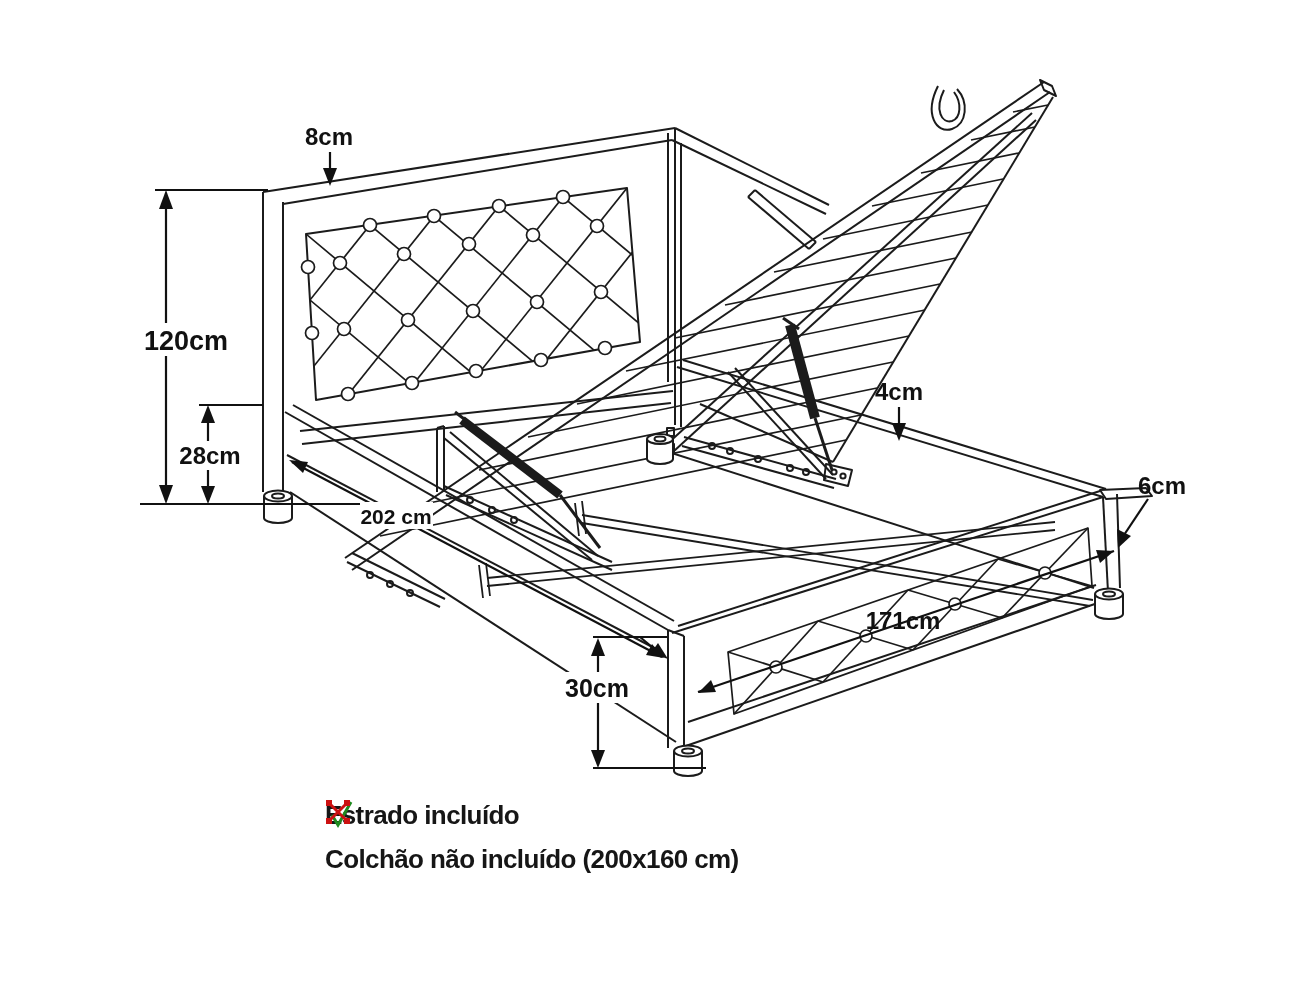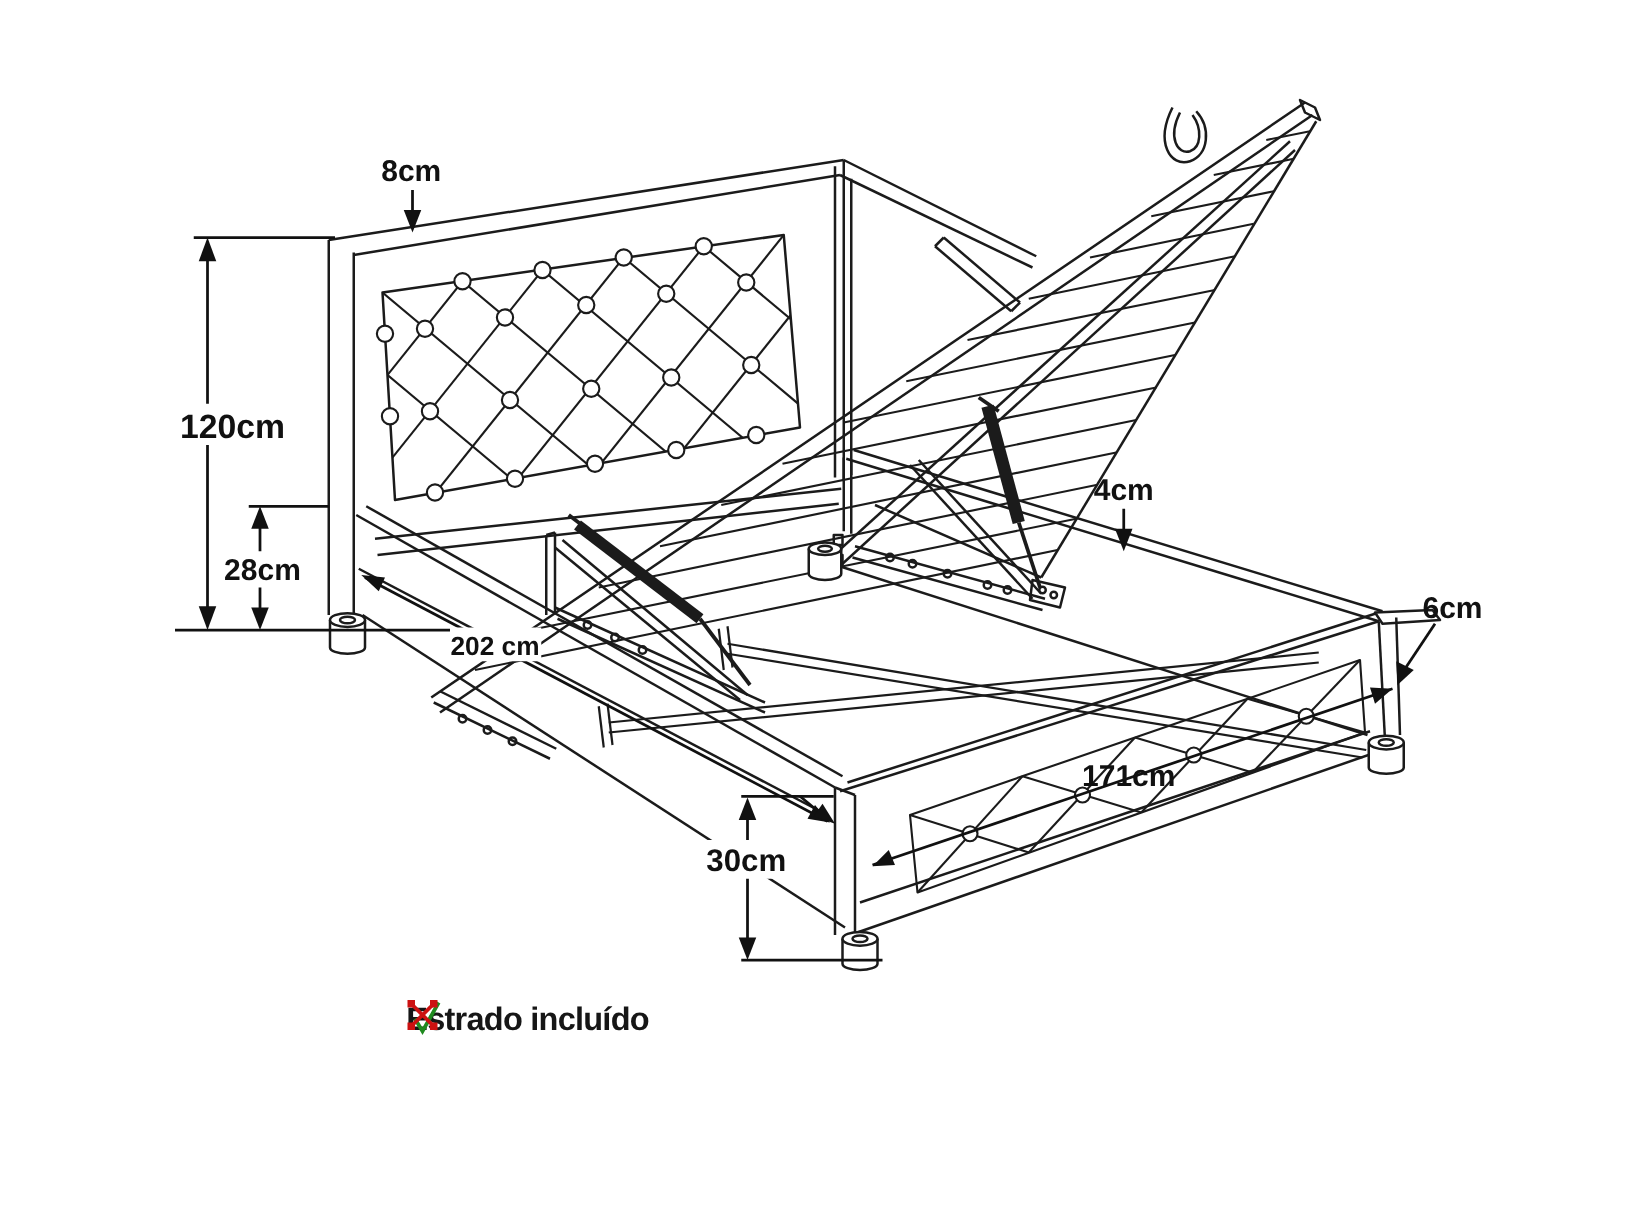--- a/index.html
+++ b/index.html
@@ -320,15 +320,16 @@
   </div>
   <div class="note-row">
     <svg width="26" height="26" viewBox="0 0 26 26">
       <line x1="4" y1="4" x2="22" y2="22" stroke="#cc1111" stroke-width="3"></line>
       <line x1="22" y1="4" x2="4" y2="22" stroke="#cc1111" stroke-width="3"></line>
       <rect x="1" y="1" width="6" height="6" fill="#cc1111"></rect>
           <rect x="19" y="1" width="6" height="6" fill="#cc1111"></rect>
       <rect x="1" y="19" width="6" height="6" fill="#cc1111"></rect>
           <rect x="19" y="19" width="6" height="6" fill="#cc1111"></rect>
     </svg>
+    <span class="txt">Colchão não incluído (200x160 cm)</span>
   </div>
 </div>
 </div>
 
 </body></html>

